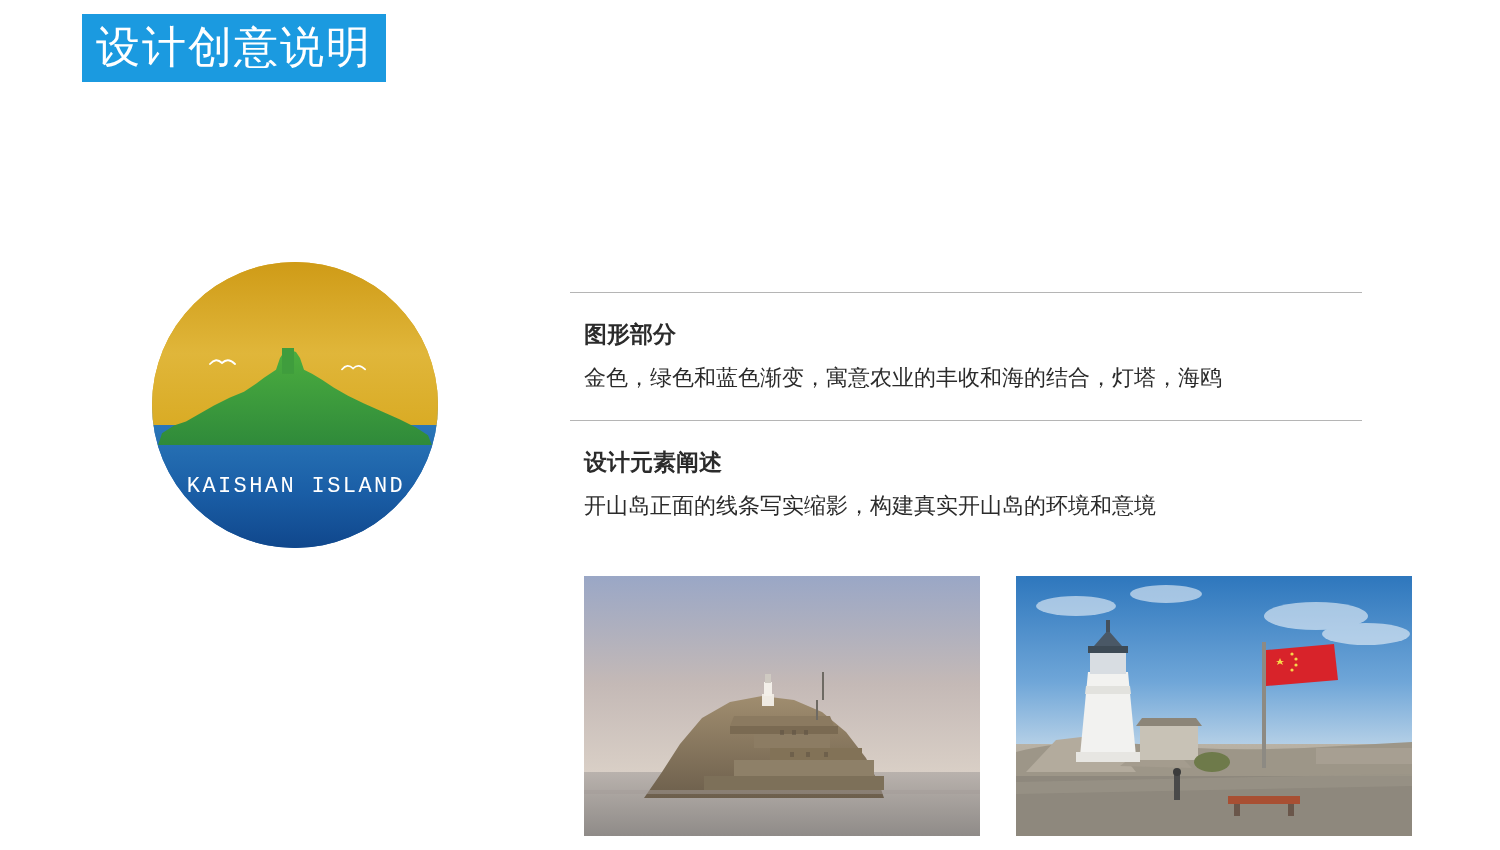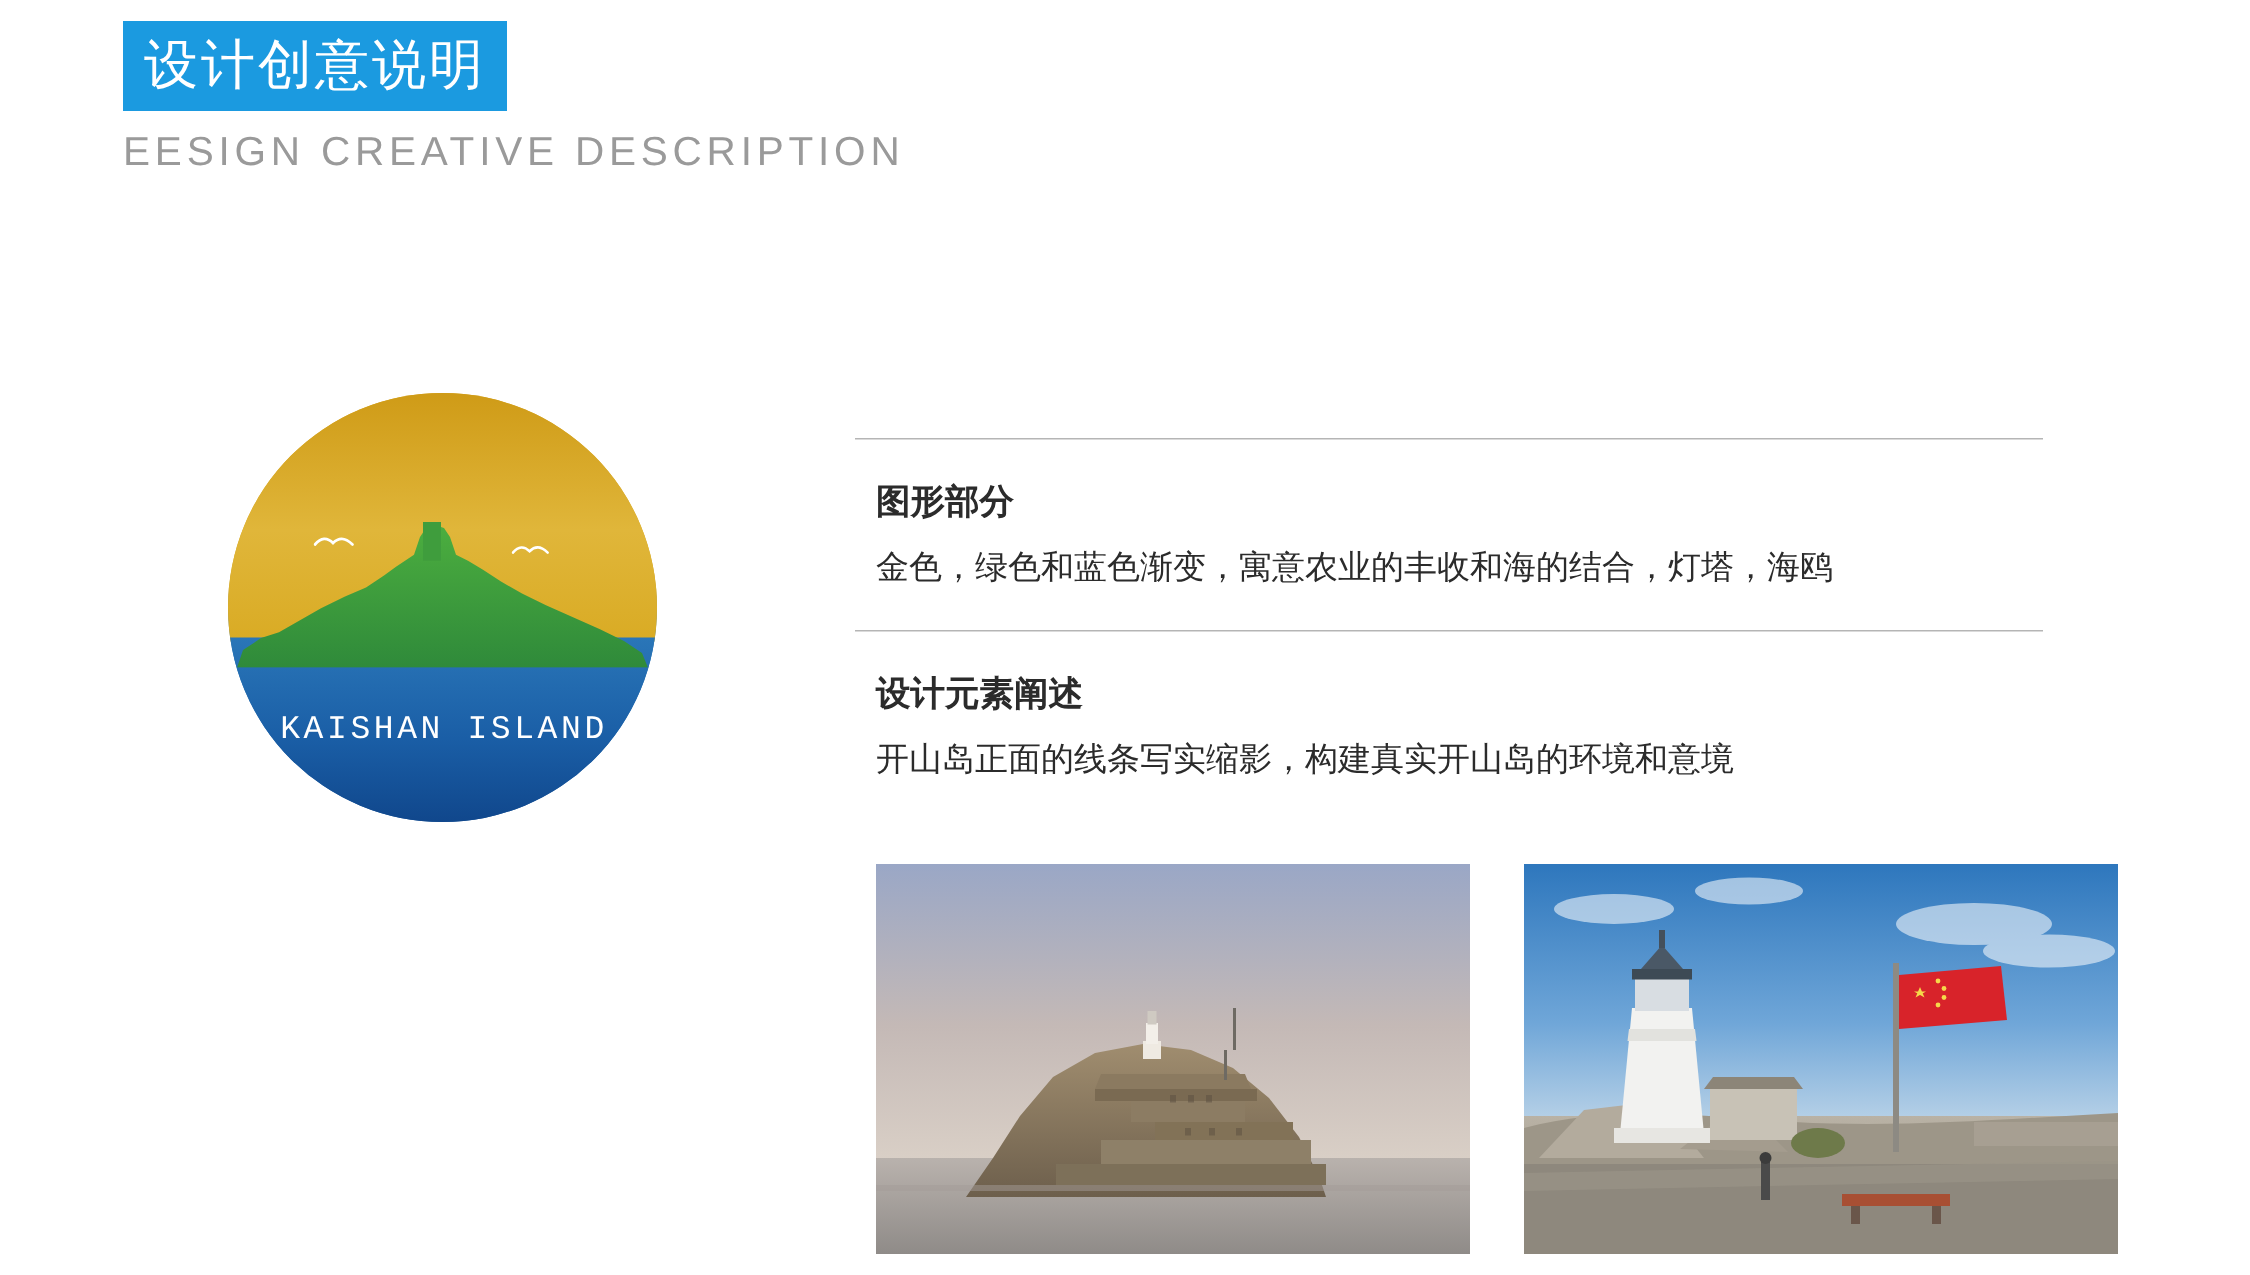--- a/index.html
+++ b/index.html
@@ -20,21 +20,21 @@
   .header {
     position: absolute;
     left: 82px;
     top: 14px;
     width: 600px;
   }
   .header-title-box {
     display: inline-block;
     background: #1b9ae0;
     color: #ffffff;
-    font-size: 36px;
+    font-size: 44px;
     line-height: 1;
     padding: 11px 14px 13px 14px;
     letter-spacing: 2px;
     font-weight: 500;
     text-align: center;
   }
   .header-sub {
     margin-top: 12px;
     color: #9a9a9a;
     font-size: 27px;
@@ -145,21 +145,20 @@
     overflow: hidden;
     position: relative;
   }
   .photo svg { display: block; width: 100%; height: 100%; }
 </style>
 </head>
 <body>
 
 <div class="header">
   <div class="header-title-box">设计创意说明</div>
-  <div class="header-sub">EESIGN CREATIVE DESCRIPTION</div>
 </div>
 
 <div class="logo-wrap">
   <div class="logo-circle">
     <div class="logo-sky"></div>
     <div class="logo-sea"></div>
 
     <div class="logo-island">
       <svg viewBox="0 0 286 98" preserveAspectRatio="none">
         <defs>

